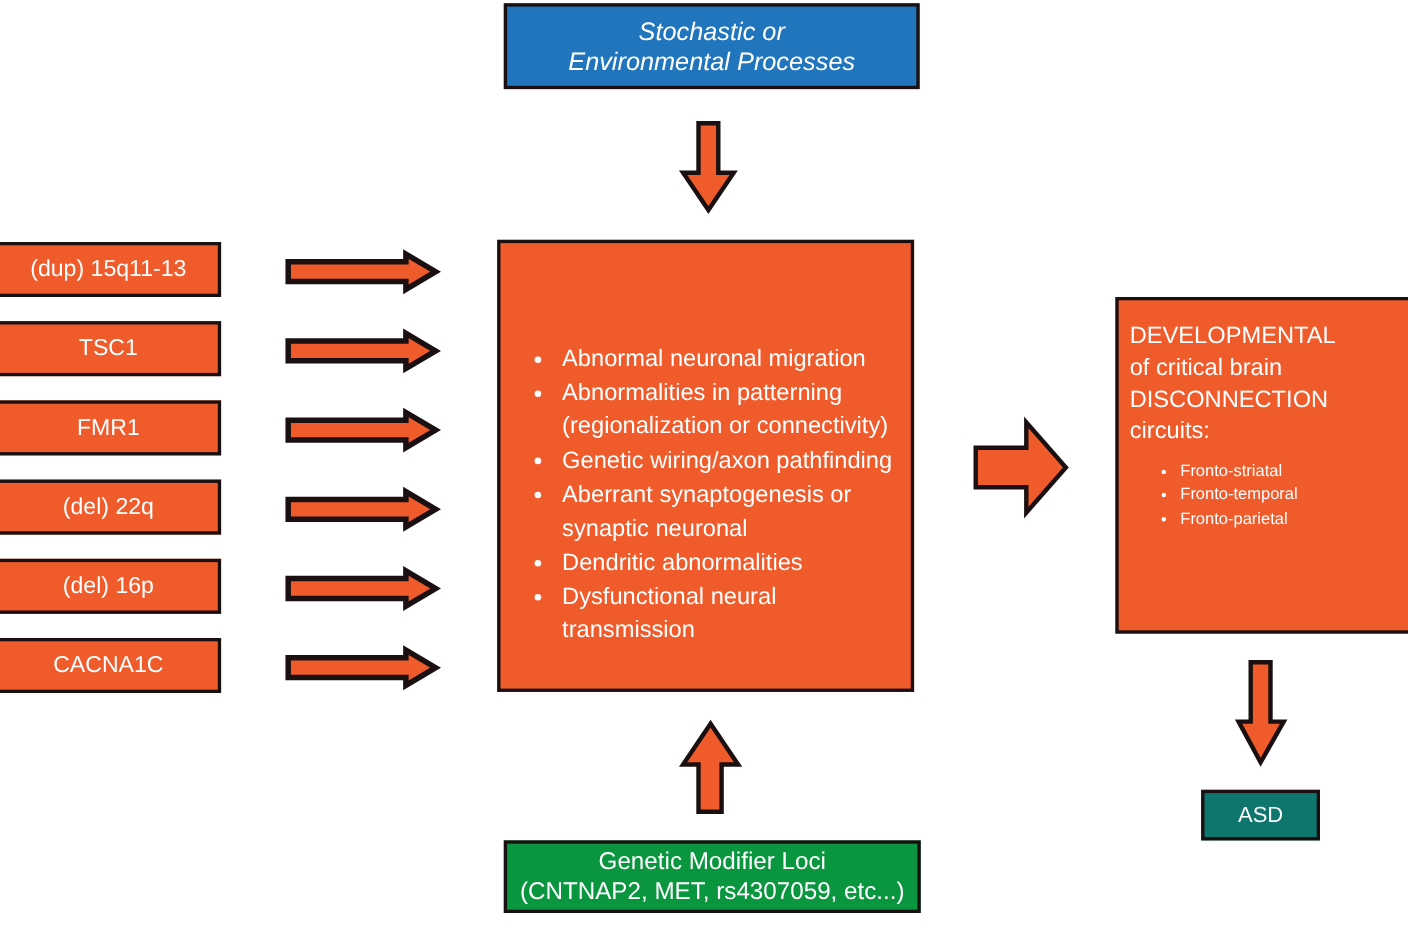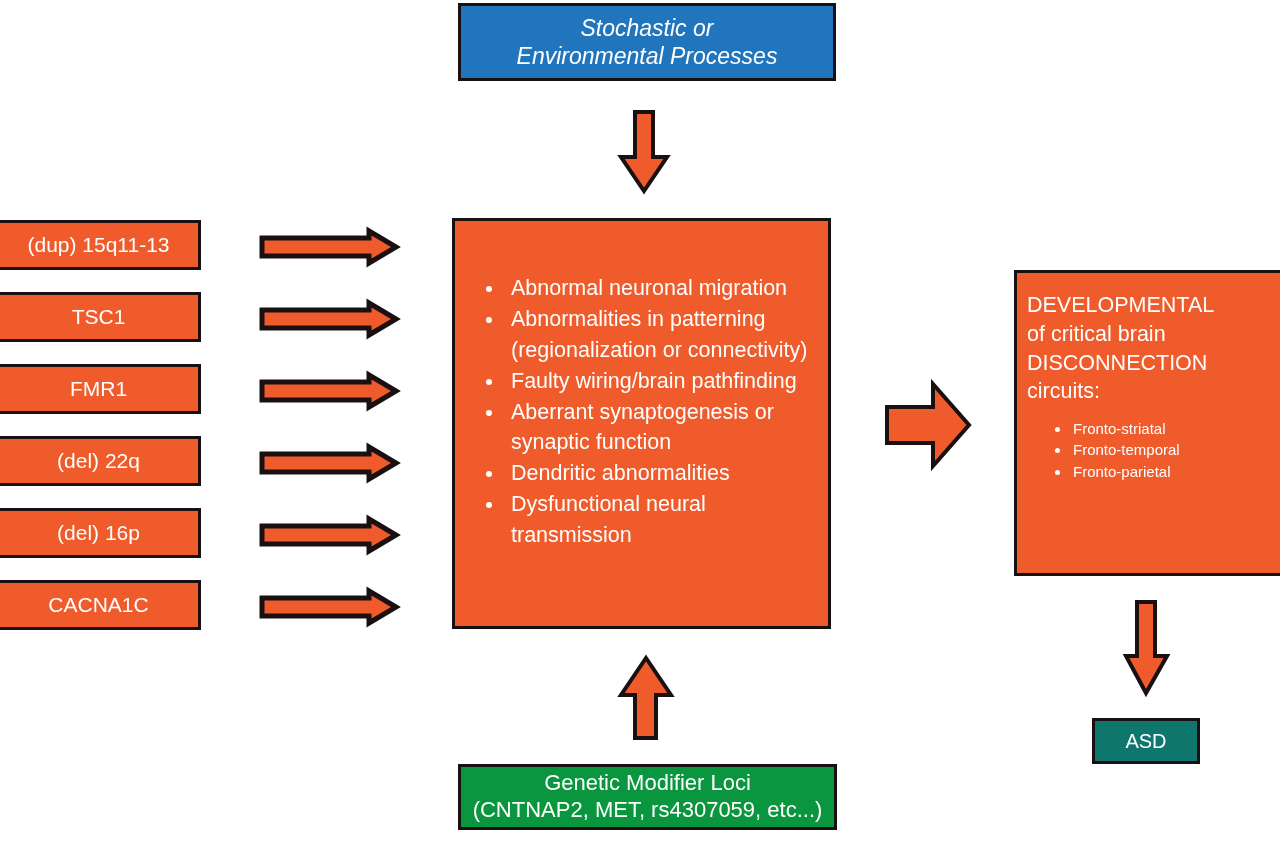--- a/index.html
+++ b/index.html
@@ -55,21 +55,21 @@
     text-align: center;
   }
 
   
   #mechanisms-box {
     left: 452px;
     top: 218px;
     width: 379px;
     height: 411px;
     background: #ef5b2b;
-    justify-content: flex-start;
+    justify-content: center;
     padding: 52px 14px 0 14px;
   }
   #mechanisms-list {
     margin: 0;
     padding: 0 0 0 36px;
     font-size: 21.5px;
     line-height: 1.42;
   }
   #mechanisms-list li {
     margin: 0 0 0.5px 0;
@@ -210,22 +210,22 @@
   <div class="arrow" style="left:259px; top:588px;">
     <svg width="140" height="38" viewBox="0 0 140 38">
       <polygon class="arrow-shape thin" points="3,10 110,10 110,3 137,19 110,35 110,28 3,28"></polygon>
     </svg>
   </div>
 
   <div class="box" id="mechanisms-box">
     <ul id="mechanisms-list">
       <li>Abnormal neuronal migration</li>
       <li>Abnormalities in patterning (regionalization or connectivity)</li>
-      <li>Faulty wiring/brain pathfinding</li>
-      <li>Aberrant synaptogenesis or synaptic function</li>
+      <li>Genetic wiring/axon pathfinding</li>
+      <li>Aberrant synaptogenesis or synaptic neuronal</li>
       <li>Dendritic abnormalities</li>
       <li>Dysfunctional neural transmission</li>
     </ul>
   </div>
 
   <div class="arrow" style="left:884px; top:381px;">
     <svg width="88" height="88" viewBox="0 0 88 88">
       <polygon class="arrow-shape" points="3,26 49,26 49,3 85,44 49,85 49,62 3,62"></polygon>
     </svg>
   </div>

